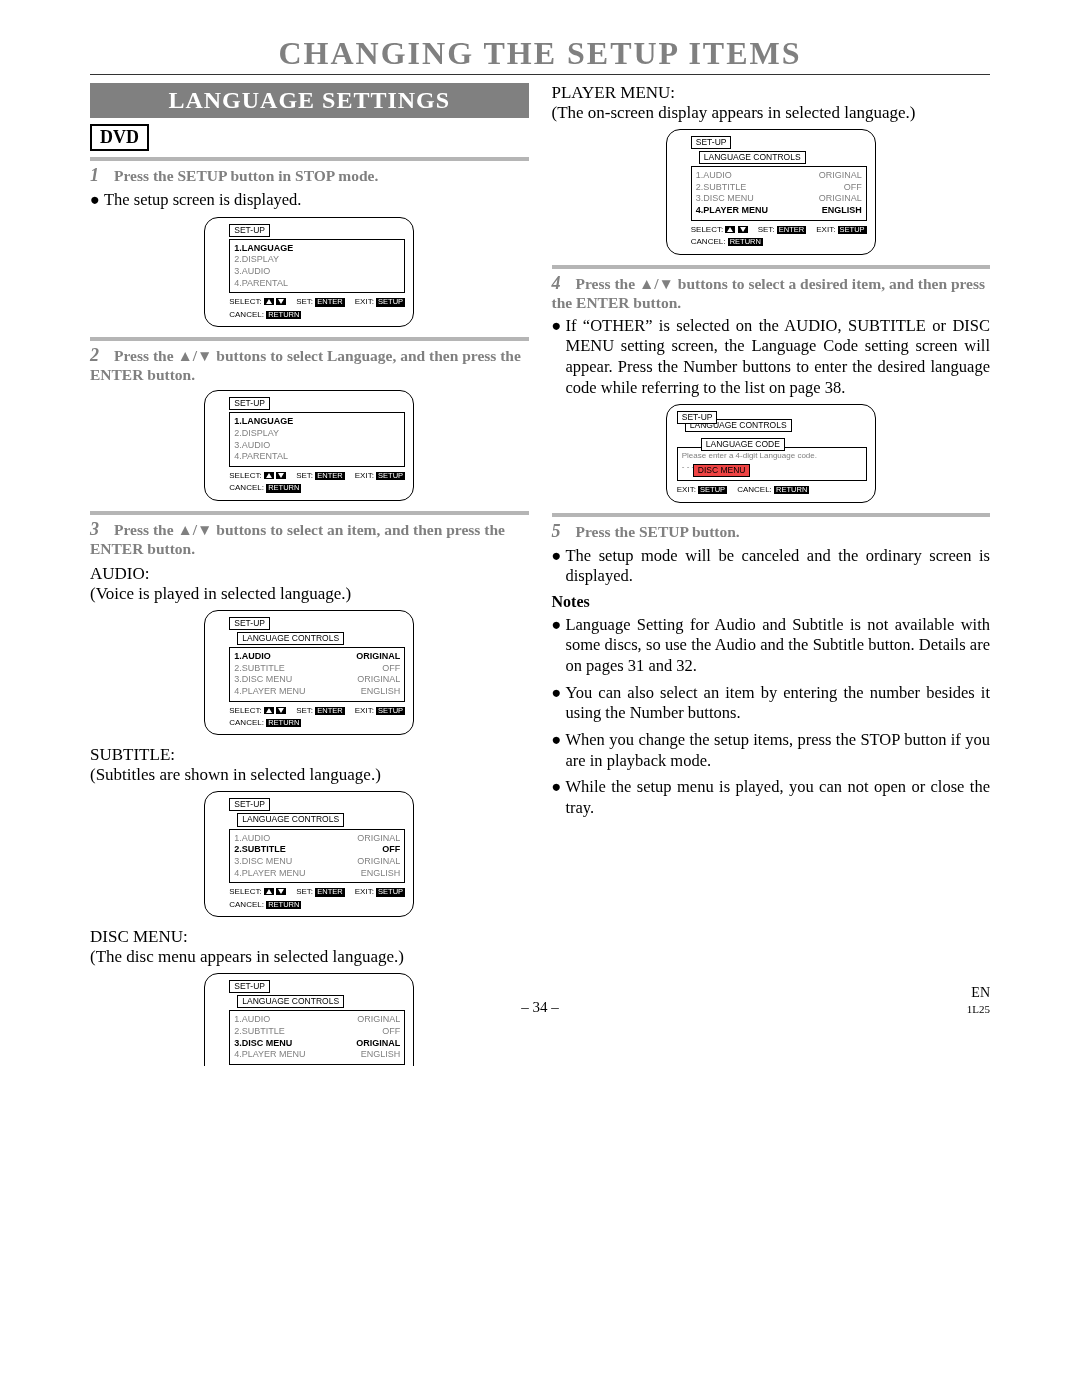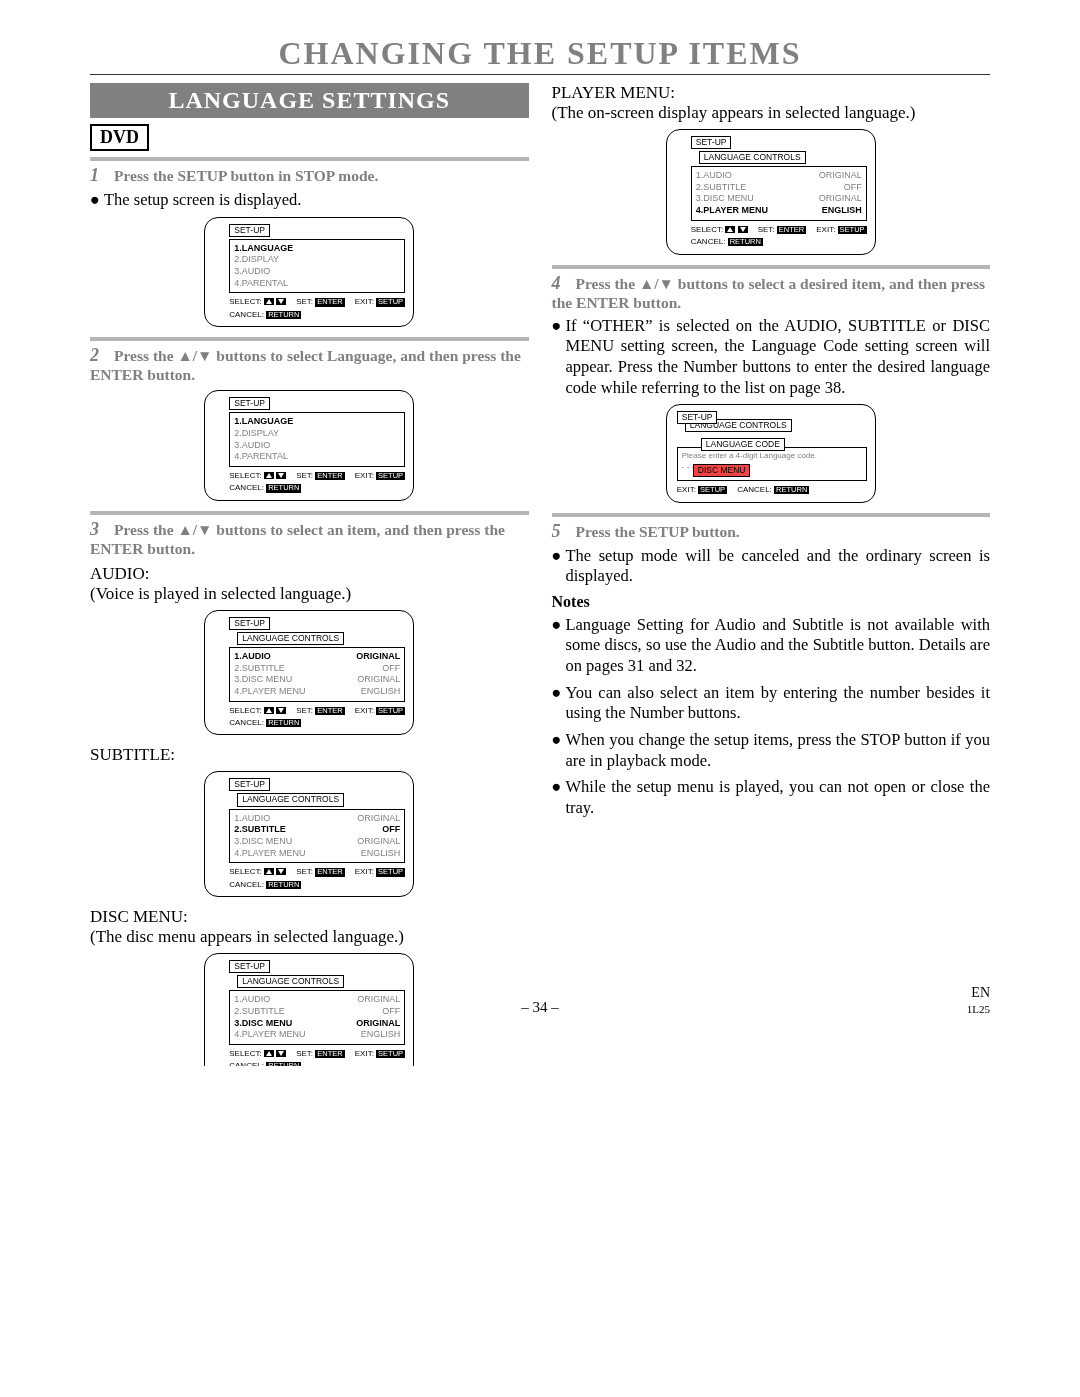--- a/index.html
+++ b/index.html
@@ -249,20 +249,21 @@
           </div>
         <div class="osd-foot">
           <span class="grp"><span>SELECT:</span> <span class="tri-box"><span class="tri-up"></span></span> <span class="tri-box"><span class="tri-down"></span></span></span>
           <span class="grp"><span>SET:</span> <span class="invbox">ENTER</span></span>
           <span class="grp"><span>EXIT:</span> <span class="invbox">SETUP</span></span>
           <span class="grp"><span>CANCEL:</span> <span class="invbox">RETURN</span></span>
         </div>
       </div>
 
       <div class="label-line">SUBTITLE:</div>
+      <div class="desc-line">(Subtitles are shown in selected language.)</div>
 
       <div class="osd">
         <div><span class="osd-tab">SET-UP</span></div>
         <div style="margin-left:8px;"><span class="osd-tab">LANGUAGE CONTROLS</span></div>
         <div class="osd-panel">
             <ul class="osd-list">
           <li class="unsel">
                 <span>1.AUDIO</span>
                 <span class="val">ORIGINAL</span>
               </li>

